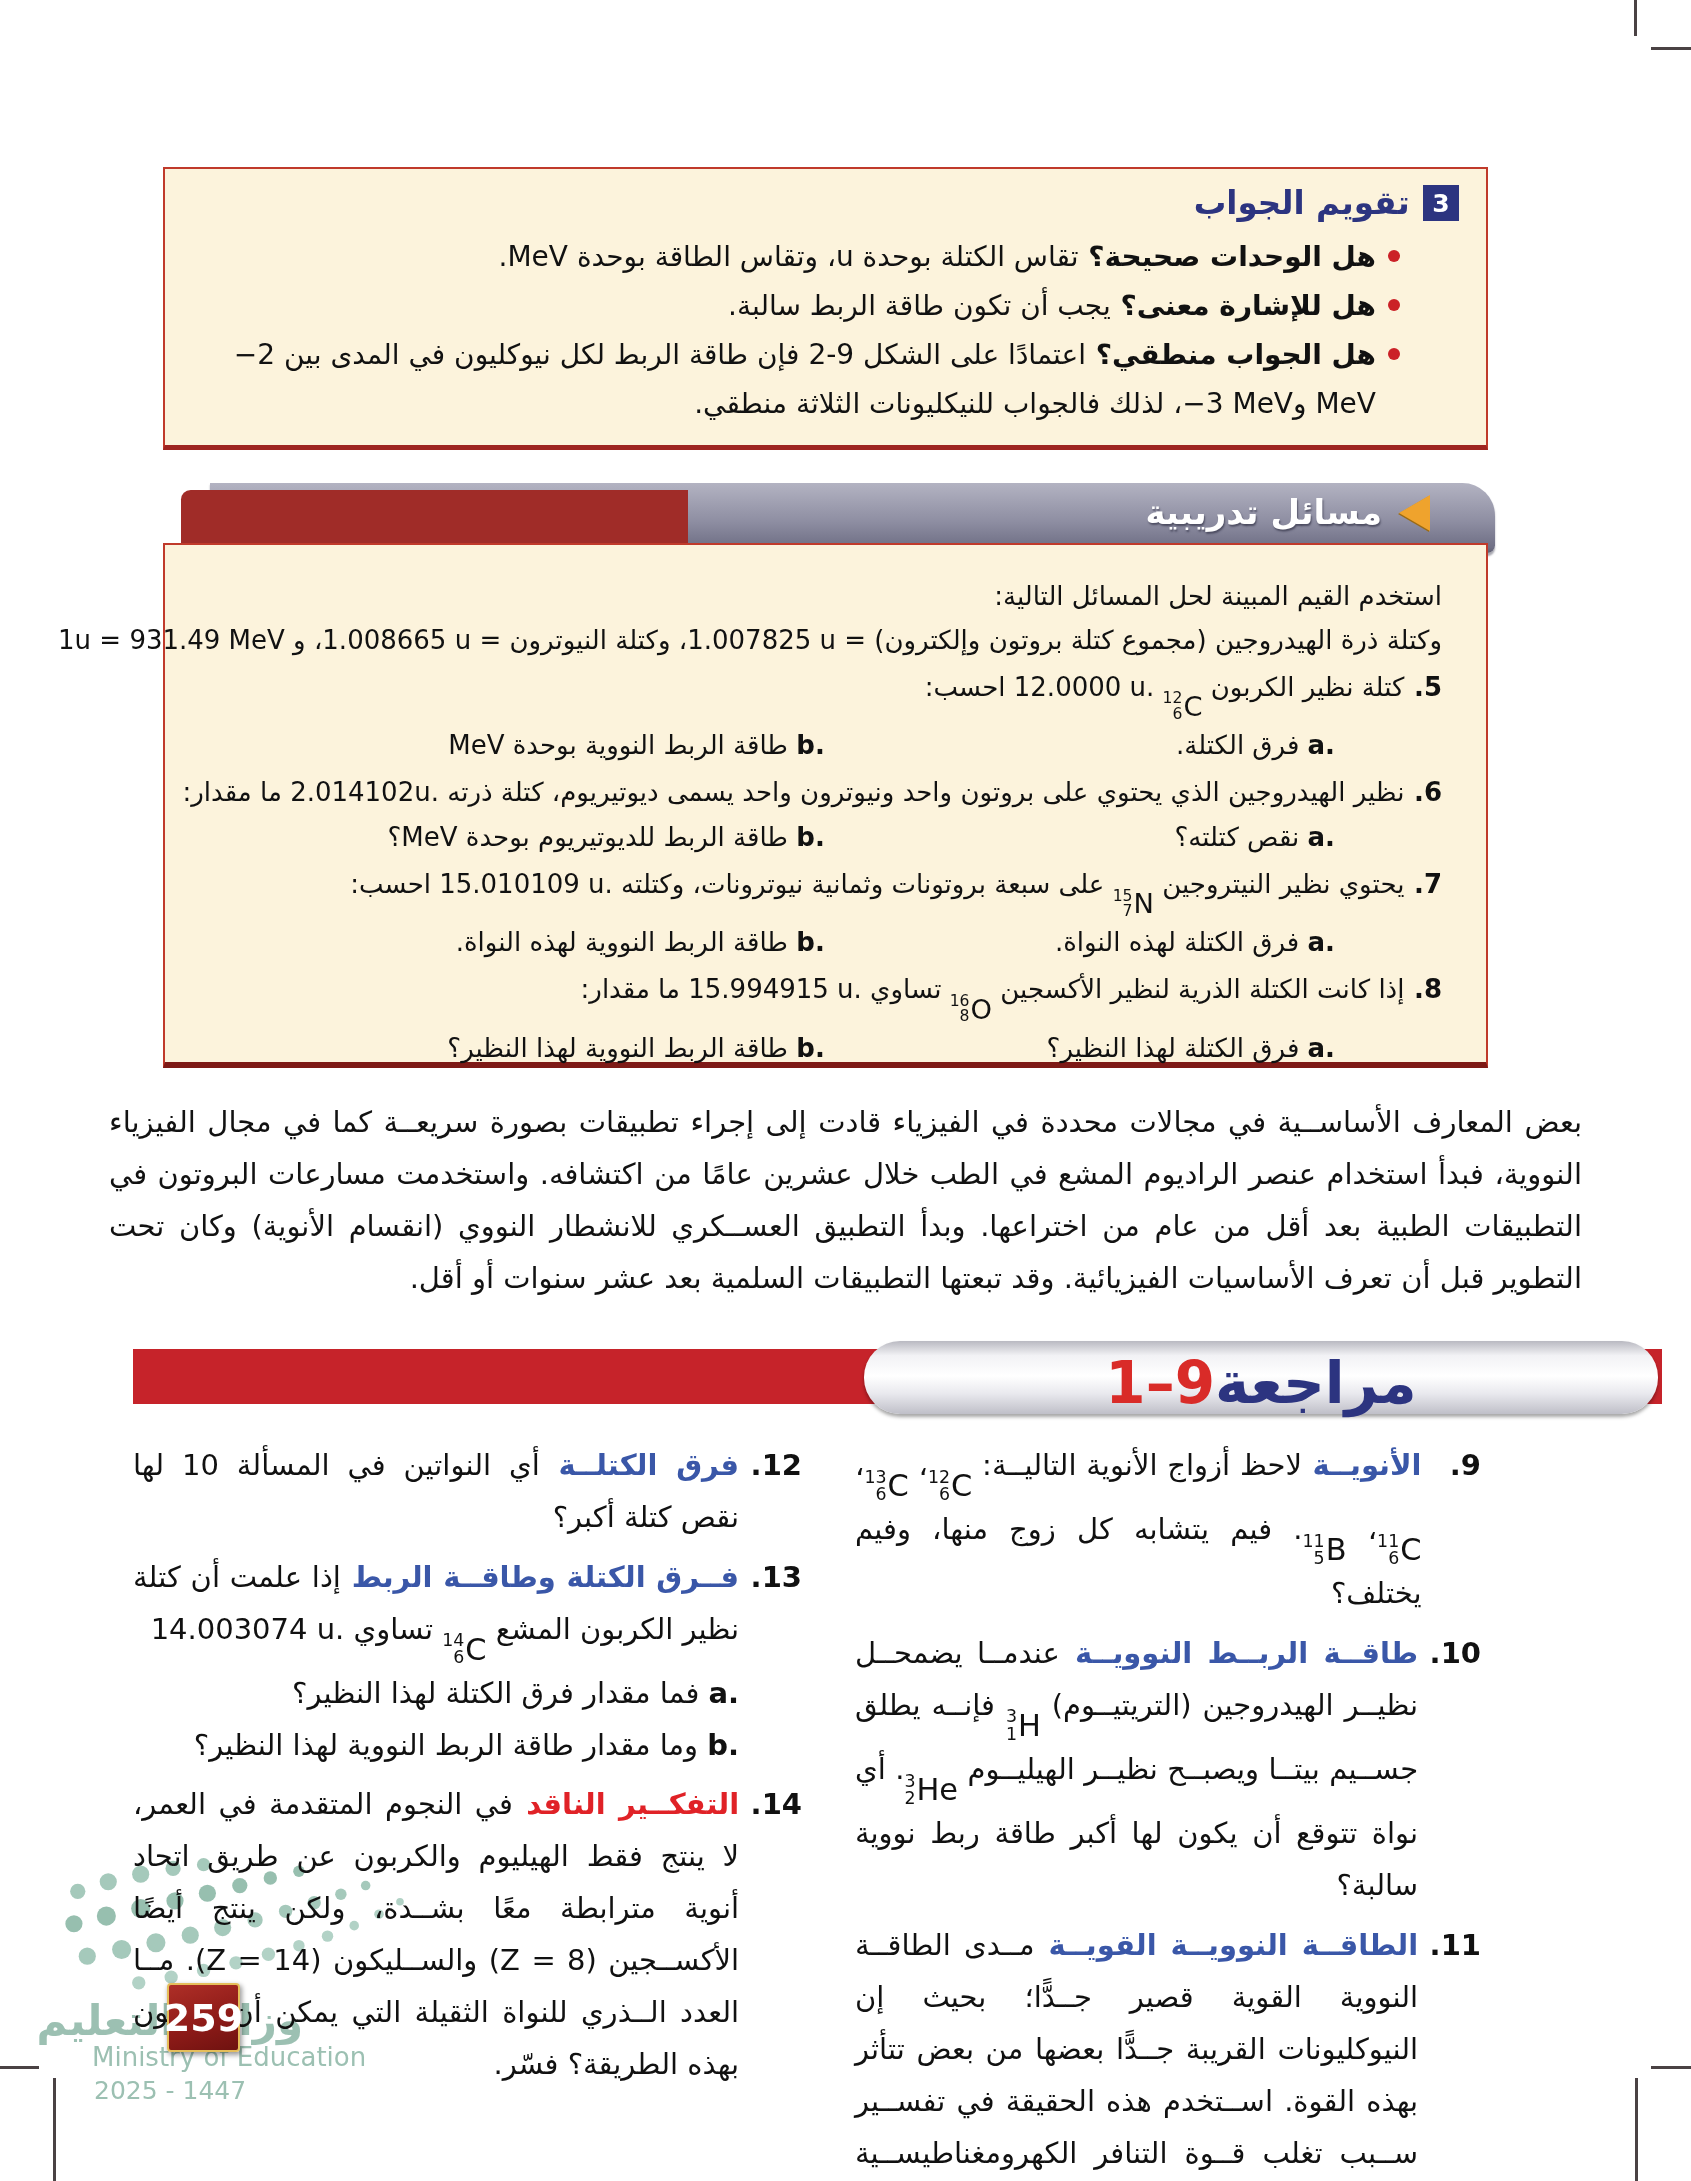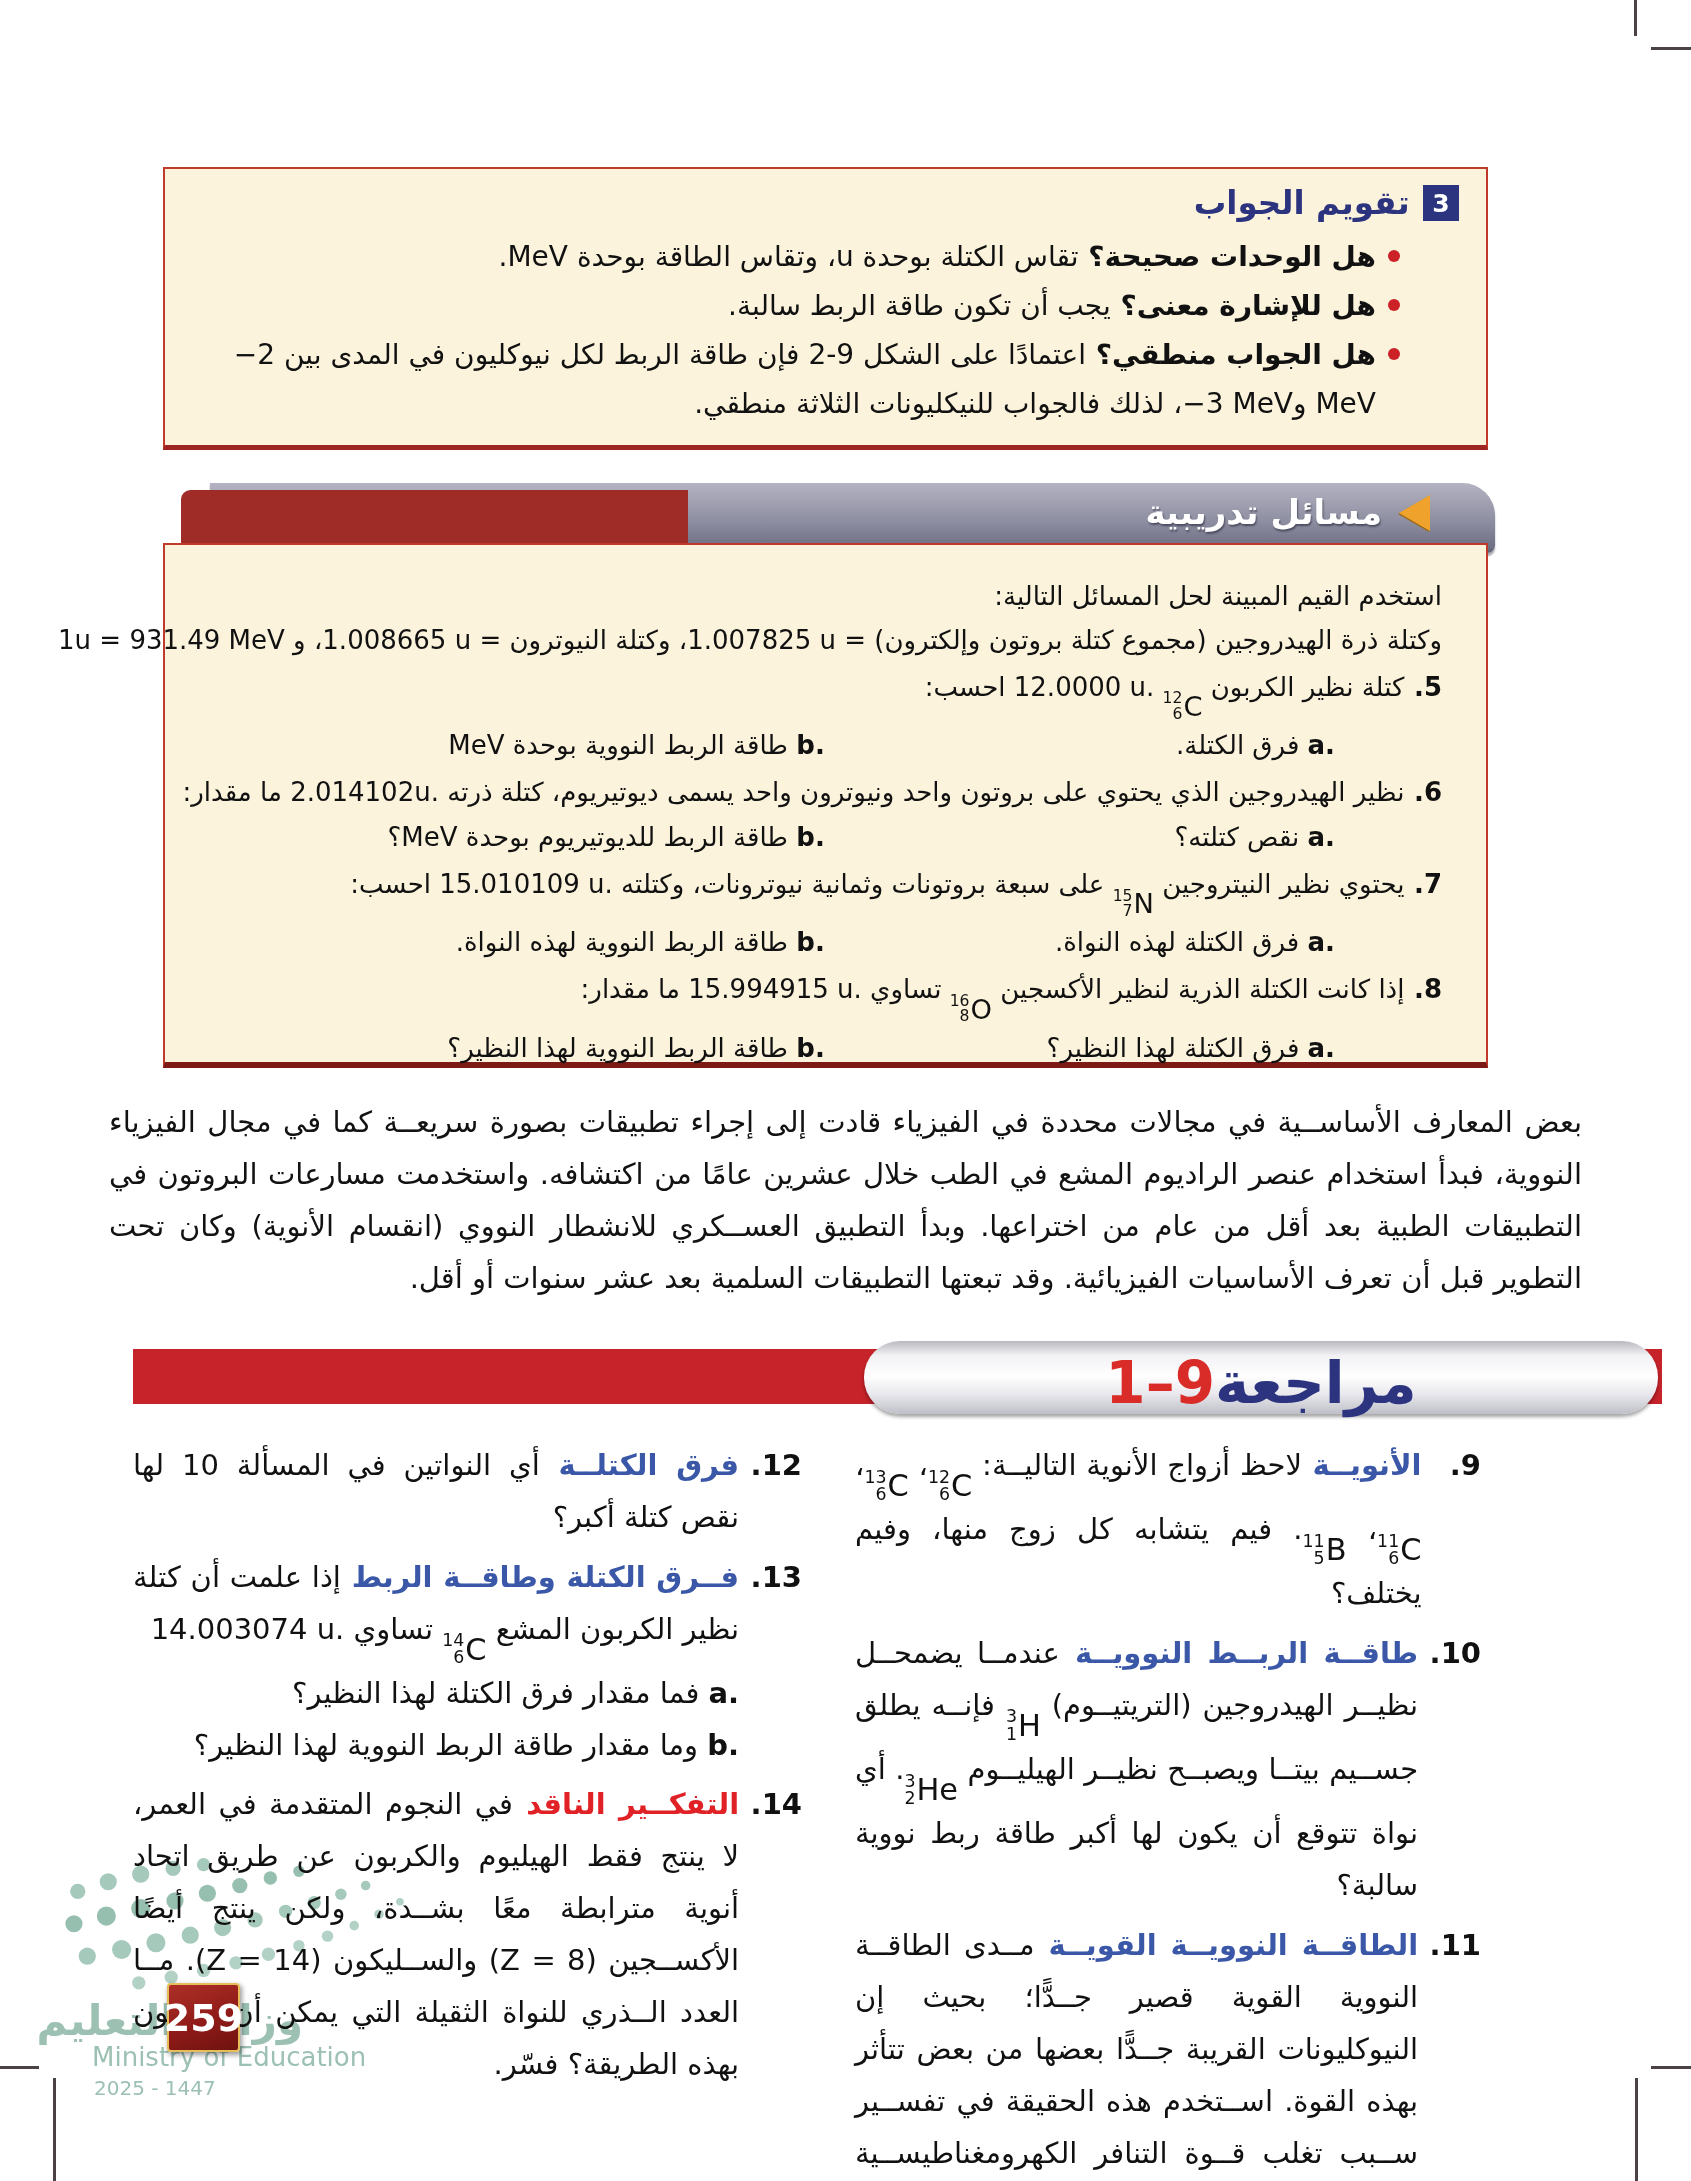--- a/index.html
+++ b/index.html
@@ -69,21 +69,21 @@
   .qbody{flex:1;text-align:justify;}
   .qsub{text-align:right;}
   
   .moe-dots{position:absolute;left:65px;top:1857px;z-index:0;}
   .moe-ar{position:absolute;right:1388px;top:1996px;font-size:42px;font-weight:bold;color:#9CC0B2;white-space:nowrap;z-index:1;}
   .badge{position:absolute;left:168px;top:1983px;width:73px;height:69px;box-sizing:border-box;z-index:3;
          background:linear-gradient(160deg,#AE2F27 0%,#8F1B18 55%,#6E1210 100%);
          border:2.9px solid #E5BE5A;border-radius:4px;color:#fff;font-weight:bold;font-size:38px;
          display:flex;align-items:center;justify-content:center;box-shadow:1.9px 2.9px 4.8px rgba(0,0,0,.4);}
   .moe-en{position:absolute;left:93px;top:2042px;font-size:26px;color:#9CC0B2;direction:ltr;z-index:1;}
-  .moe-year{position:absolute;left:95px;top:2076px;font-size:20px;color:#9CC0B2;direction:ltr;z-index:1;}
+  .moe-year{position:absolute;left:95px;top:2076px;font-size:25px;color:#9CC0B2;direction:ltr;z-index:1;}
 </style>
 </head>
 <body>
 
 <div id="page">
 
   <div class="cm" style="left:1635px;top:0;width:2.9px;height:36px;"></div>
   <div class="cm" style="left:1652px;top:47px;width:40px;height:2.9px;"></div>
   <div class="cm" style="left:1652px;top:2066px;width:40px;height:2.9px;"></div>
   <div class="cm" style="left:1636px;top:2078px;width:2.9px;height:103px;"></div>

